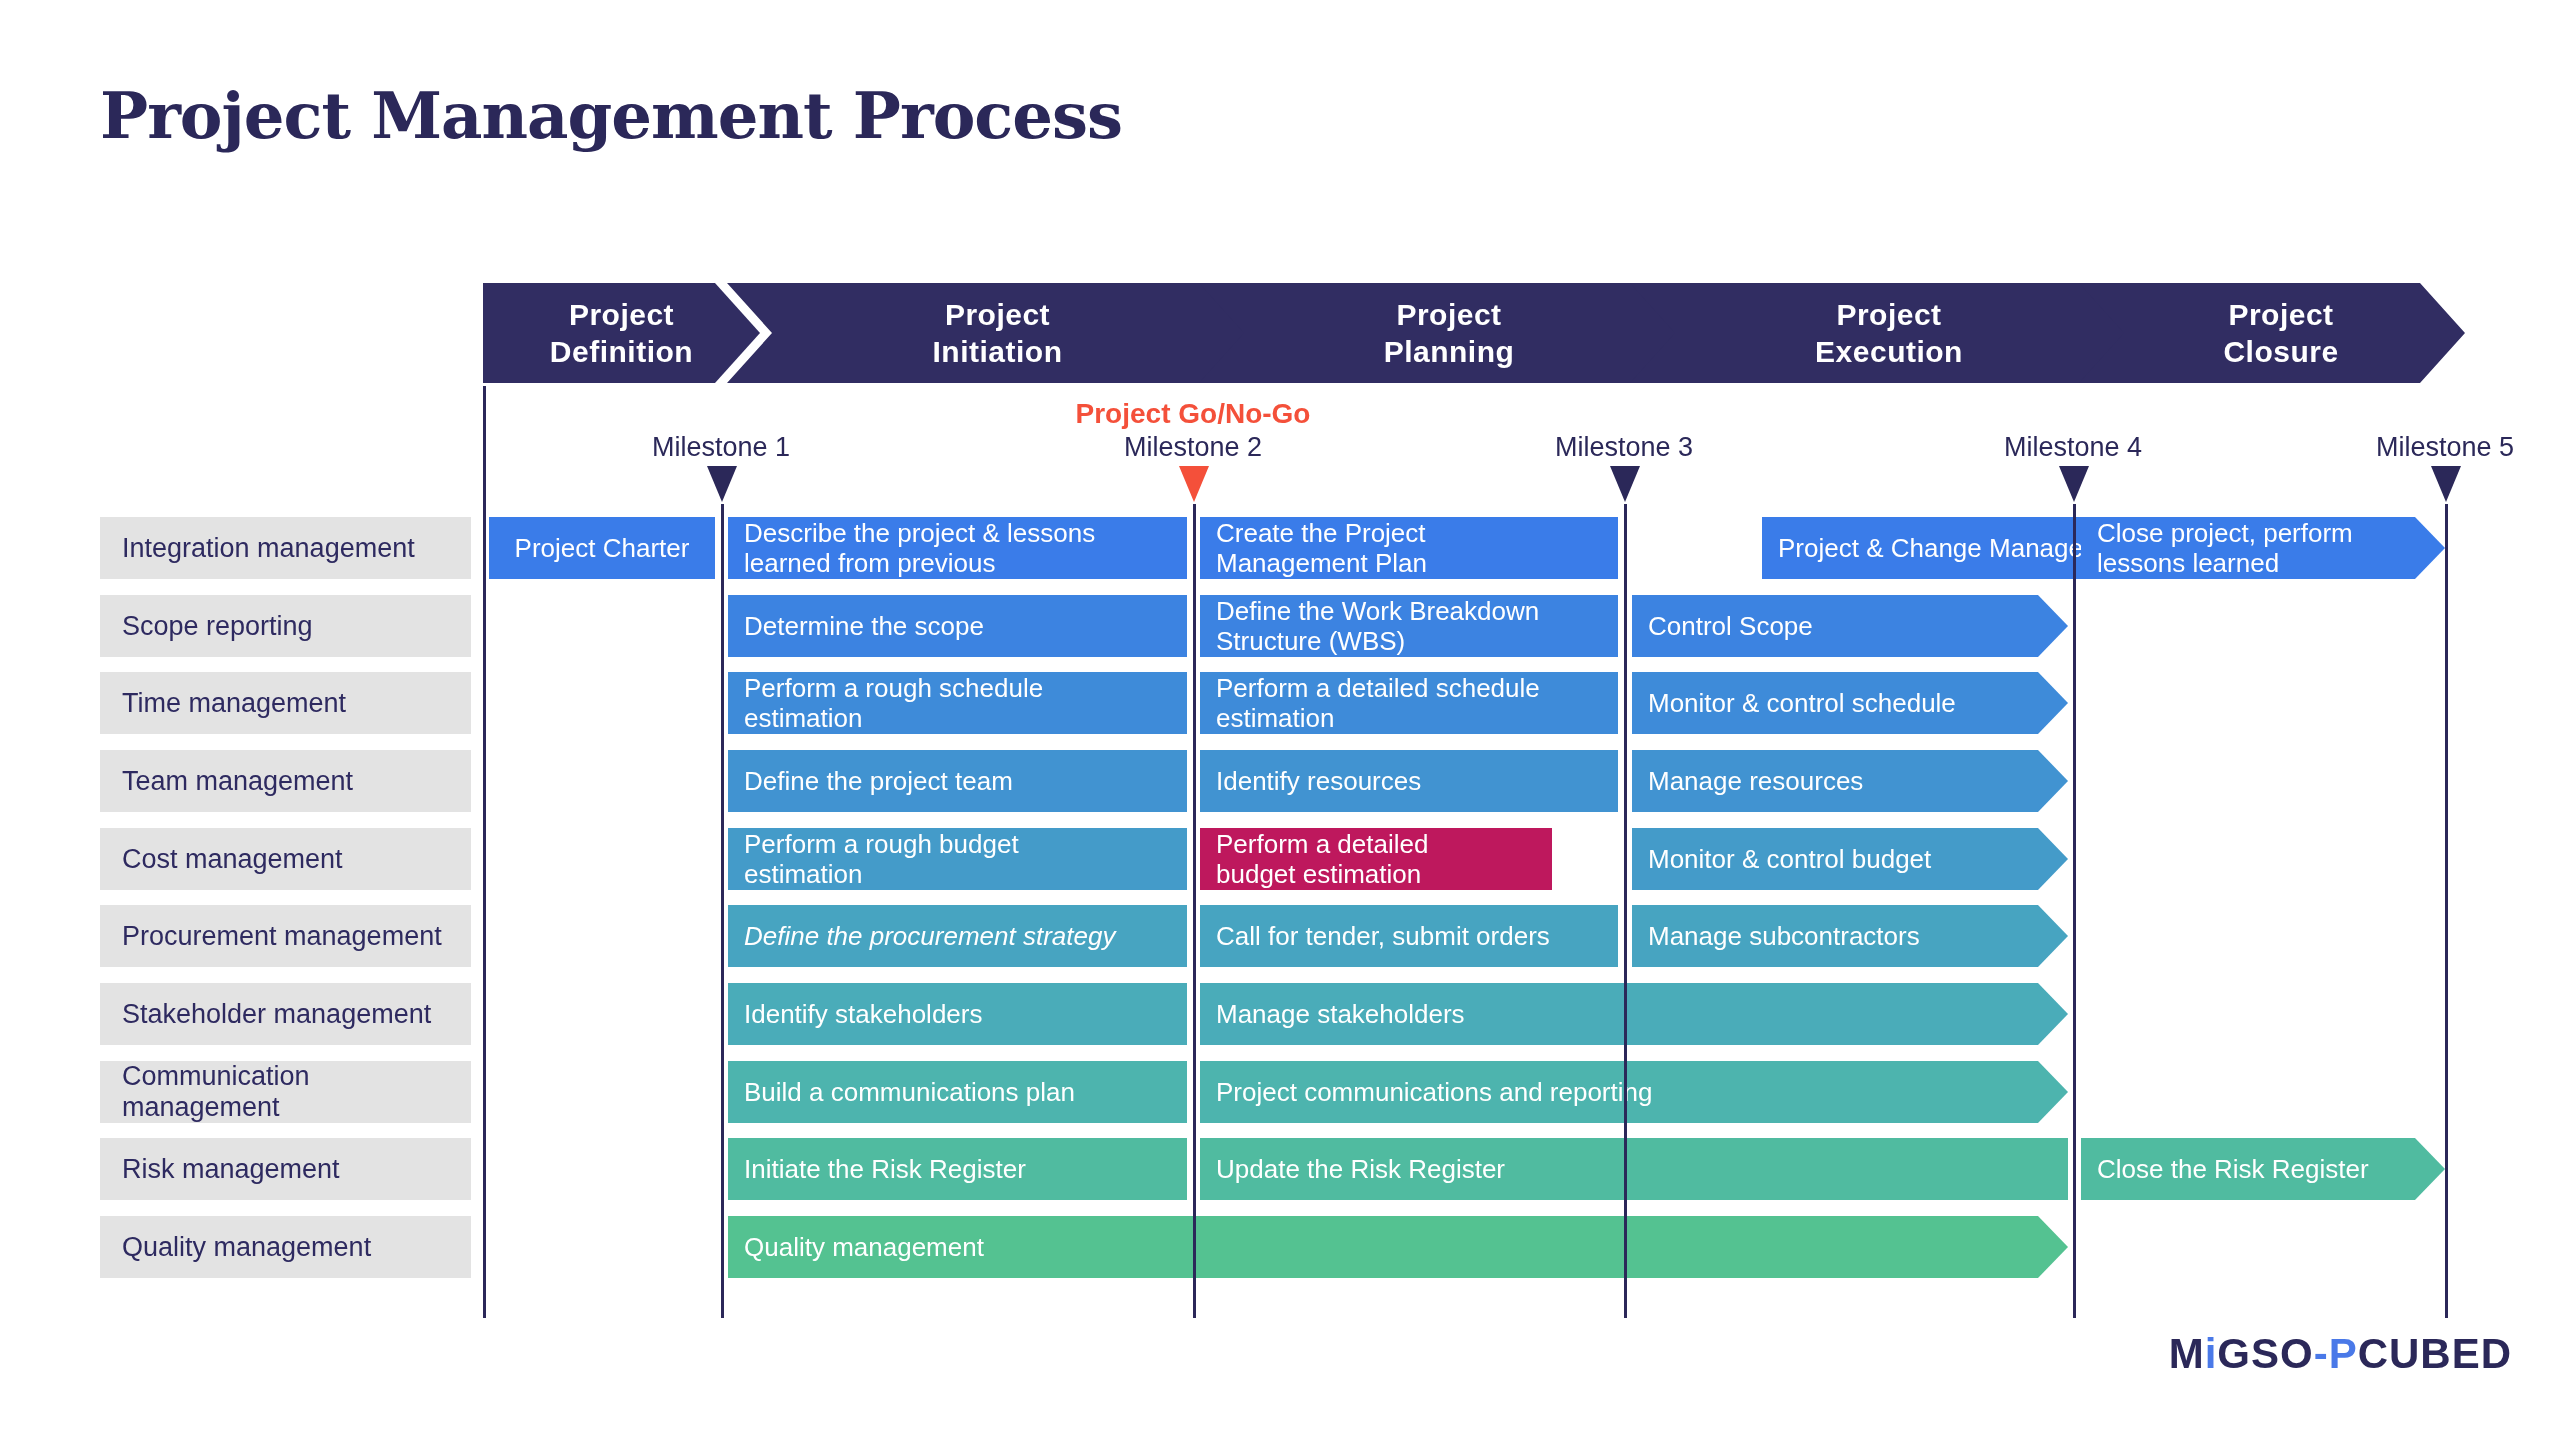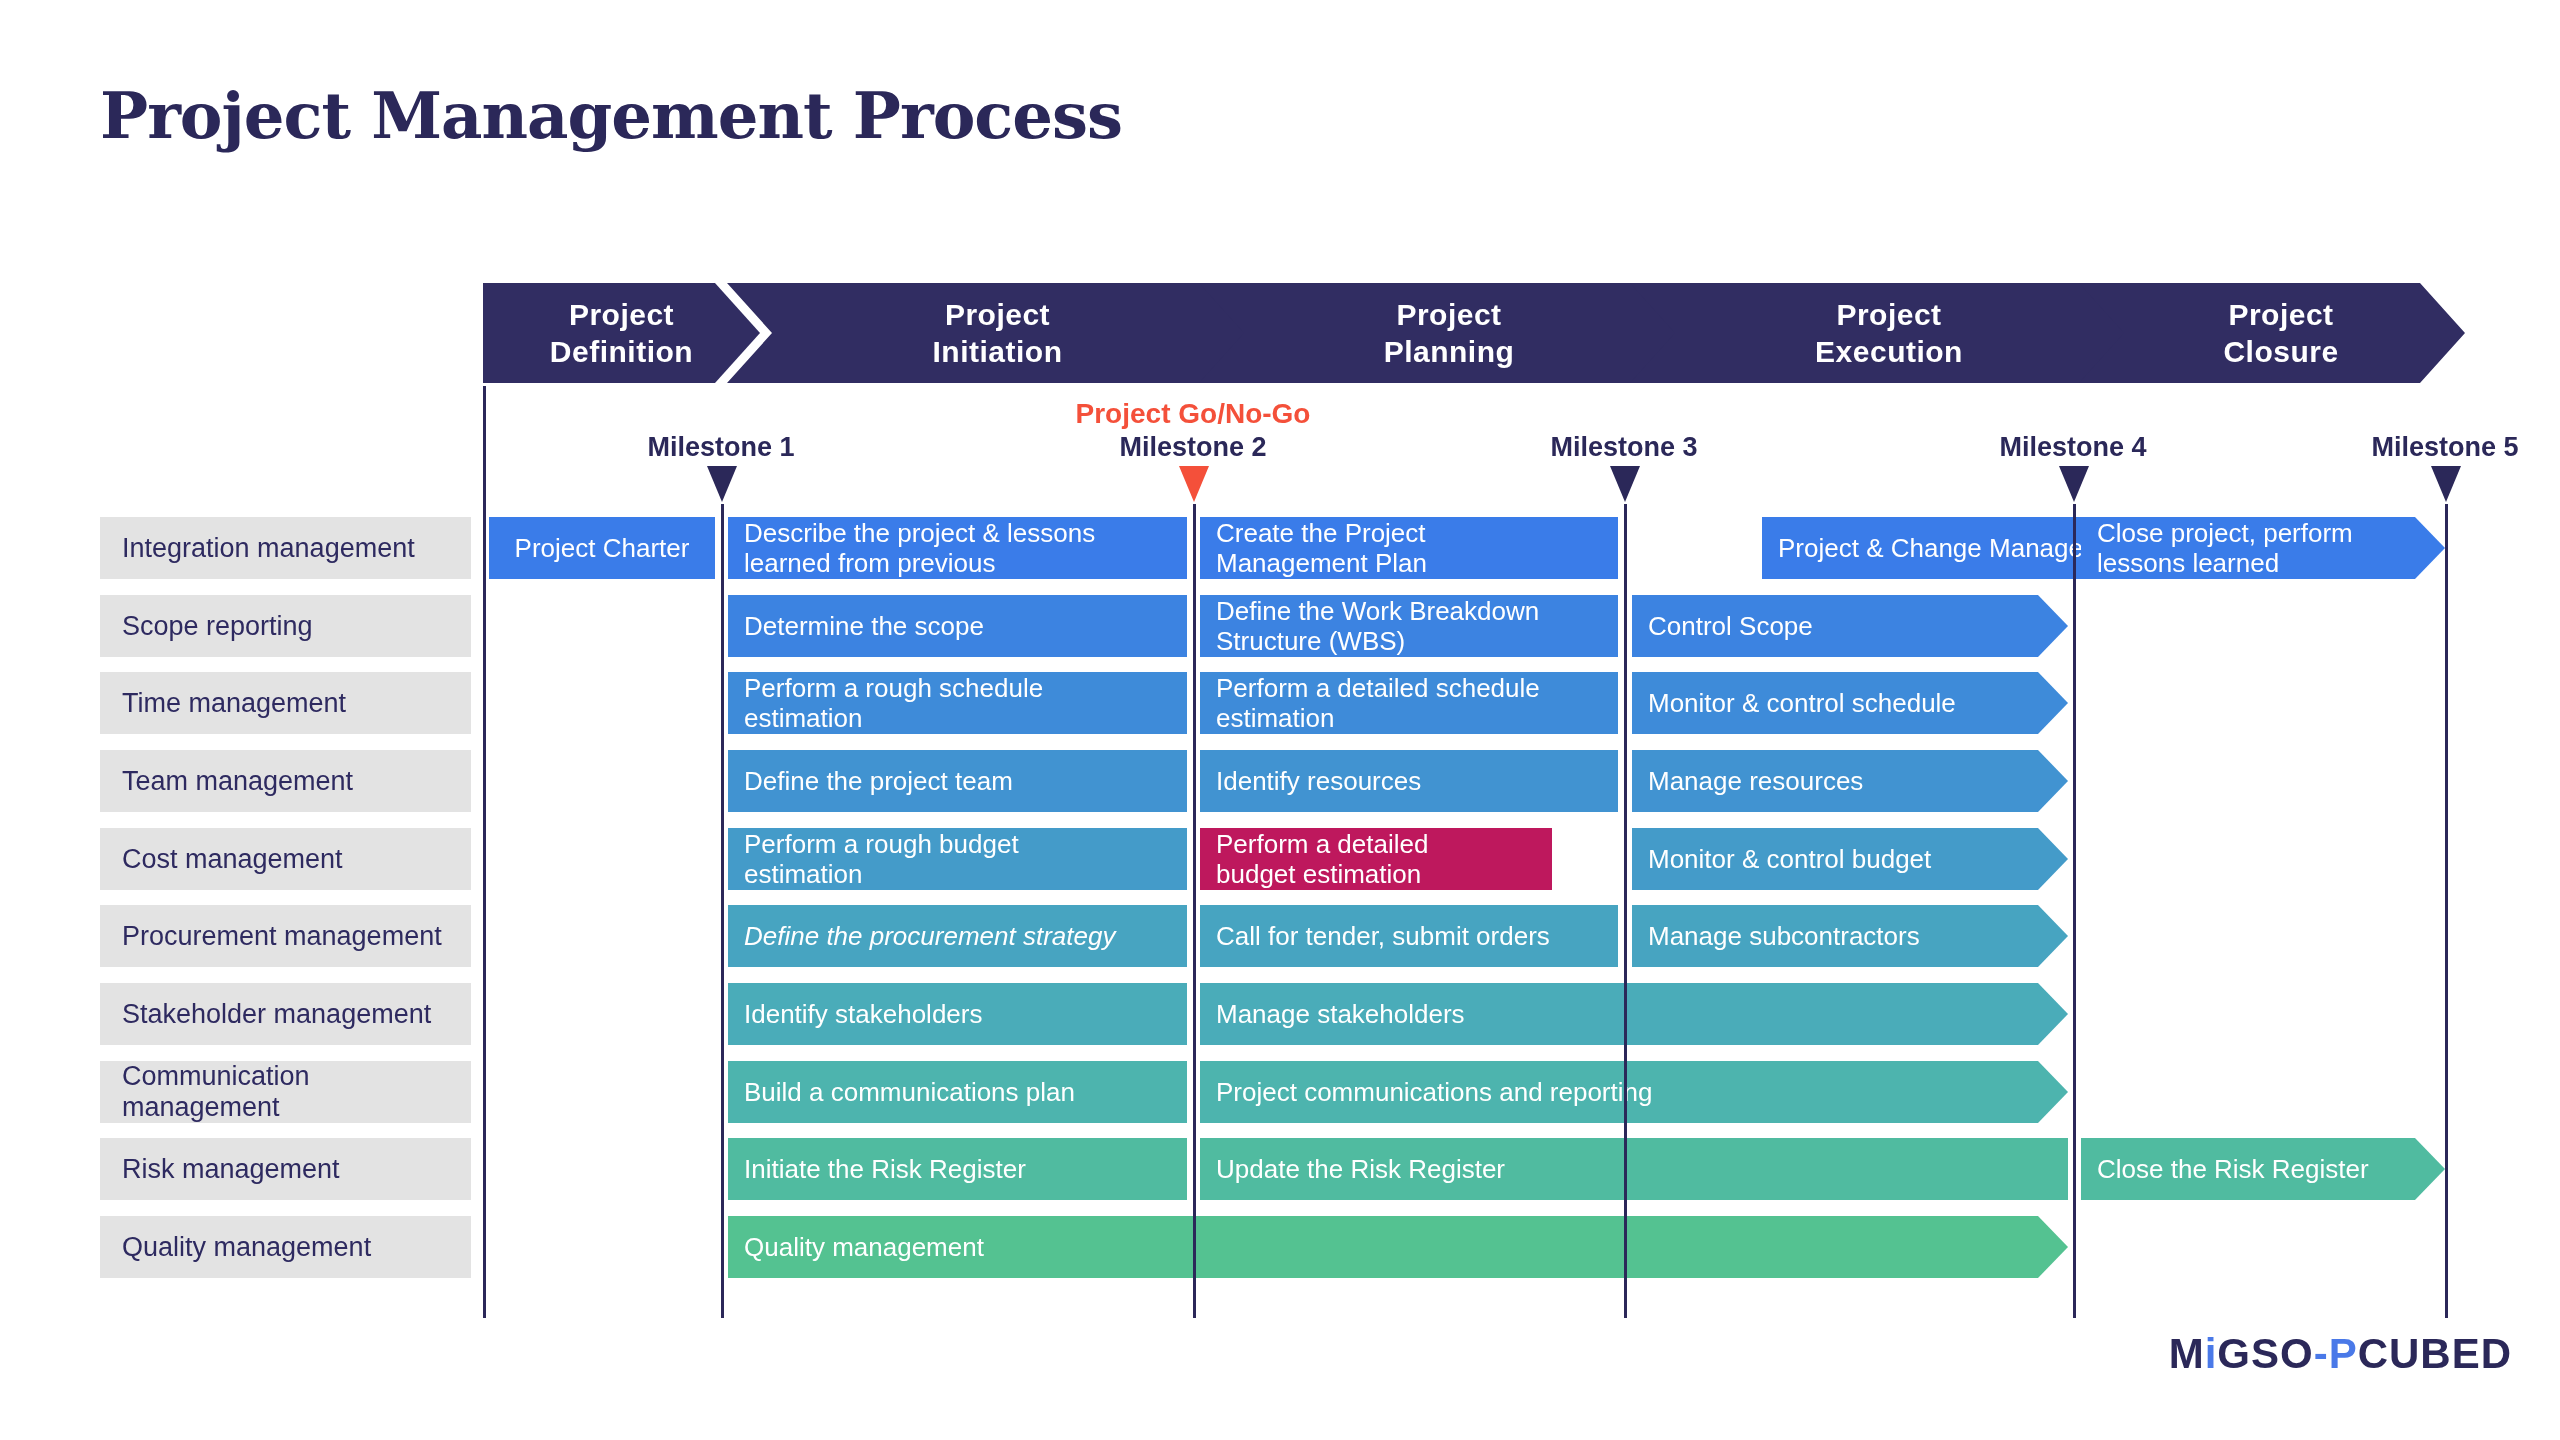--- a/index.html
+++ b/index.html
@@ -27,21 +27,21 @@
     color:#ffffff;text-align:center;
     font-size:30px;line-height:37px;font-weight:600;letter-spacing:.5px;
     z-index:4;
   }
   .phase.first{clip-path:polygon(0 0, calc(100% - 45px) 0, 100% 50%, calc(100% - 45px) 100%, 0 100%);}
   .phase.mid{clip-path:polygon(0 0, calc(100% - 45px) 0, 100% 50%, calc(100% - 45px) 100%, 0 100%, 45px 50%);padding-left:18px;}
   
   .vline{position:absolute;width:3px;background:#2B2859;z-index:6;}
   .ms-label{
     position:absolute;transform:translateX(-50%);
-    font-size:27px;font-weight:700;color:#2B2859;white-space:nowrap;z-index:6;text-align:center;
+    font-size:27px;font-weight:400;color:#2B2859;white-space:nowrap;z-index:6;text-align:center;
   }
   .ms-annotation{
     position:absolute;transform:translateX(-50%);
     font-size:28px;font-weight:700;color:#F4503A;white-space:nowrap;z-index:6;
   }
   .ms-marker{
     position:absolute;transform:translateX(-50%);
     width:0;height:0;z-index:6;
     border-left:15px solid transparent;
     border-right:15px solid transparent;

